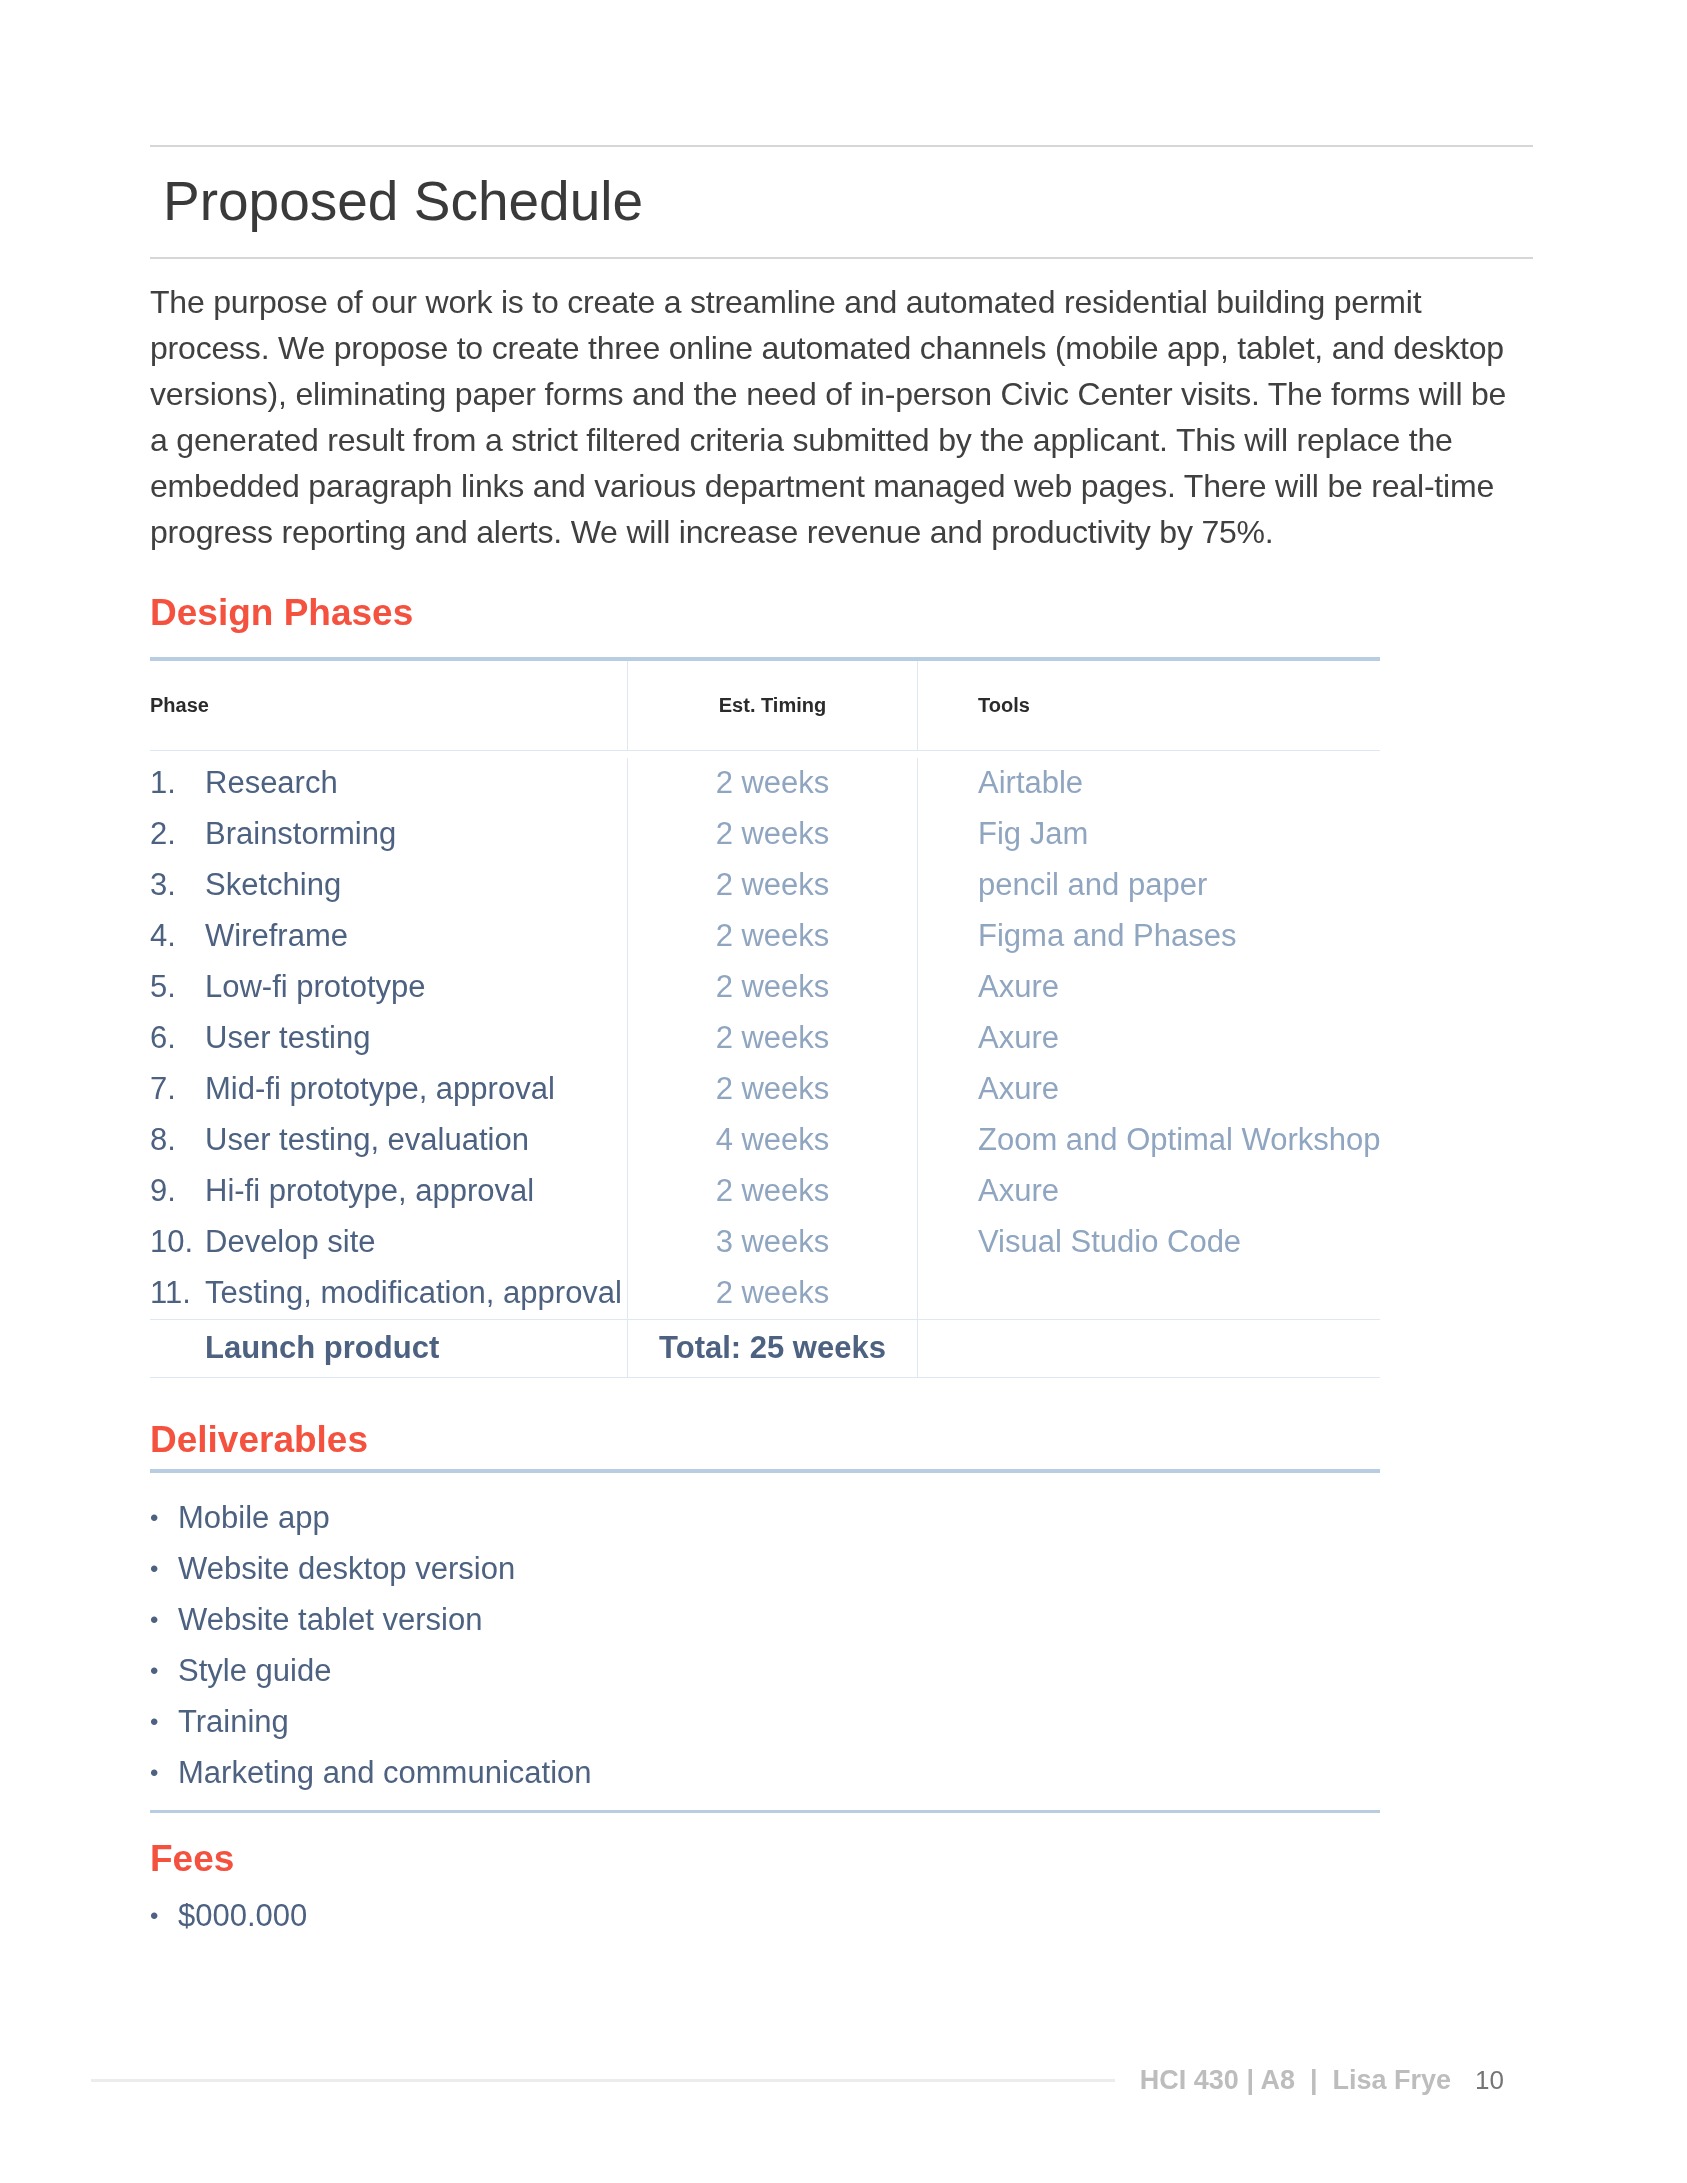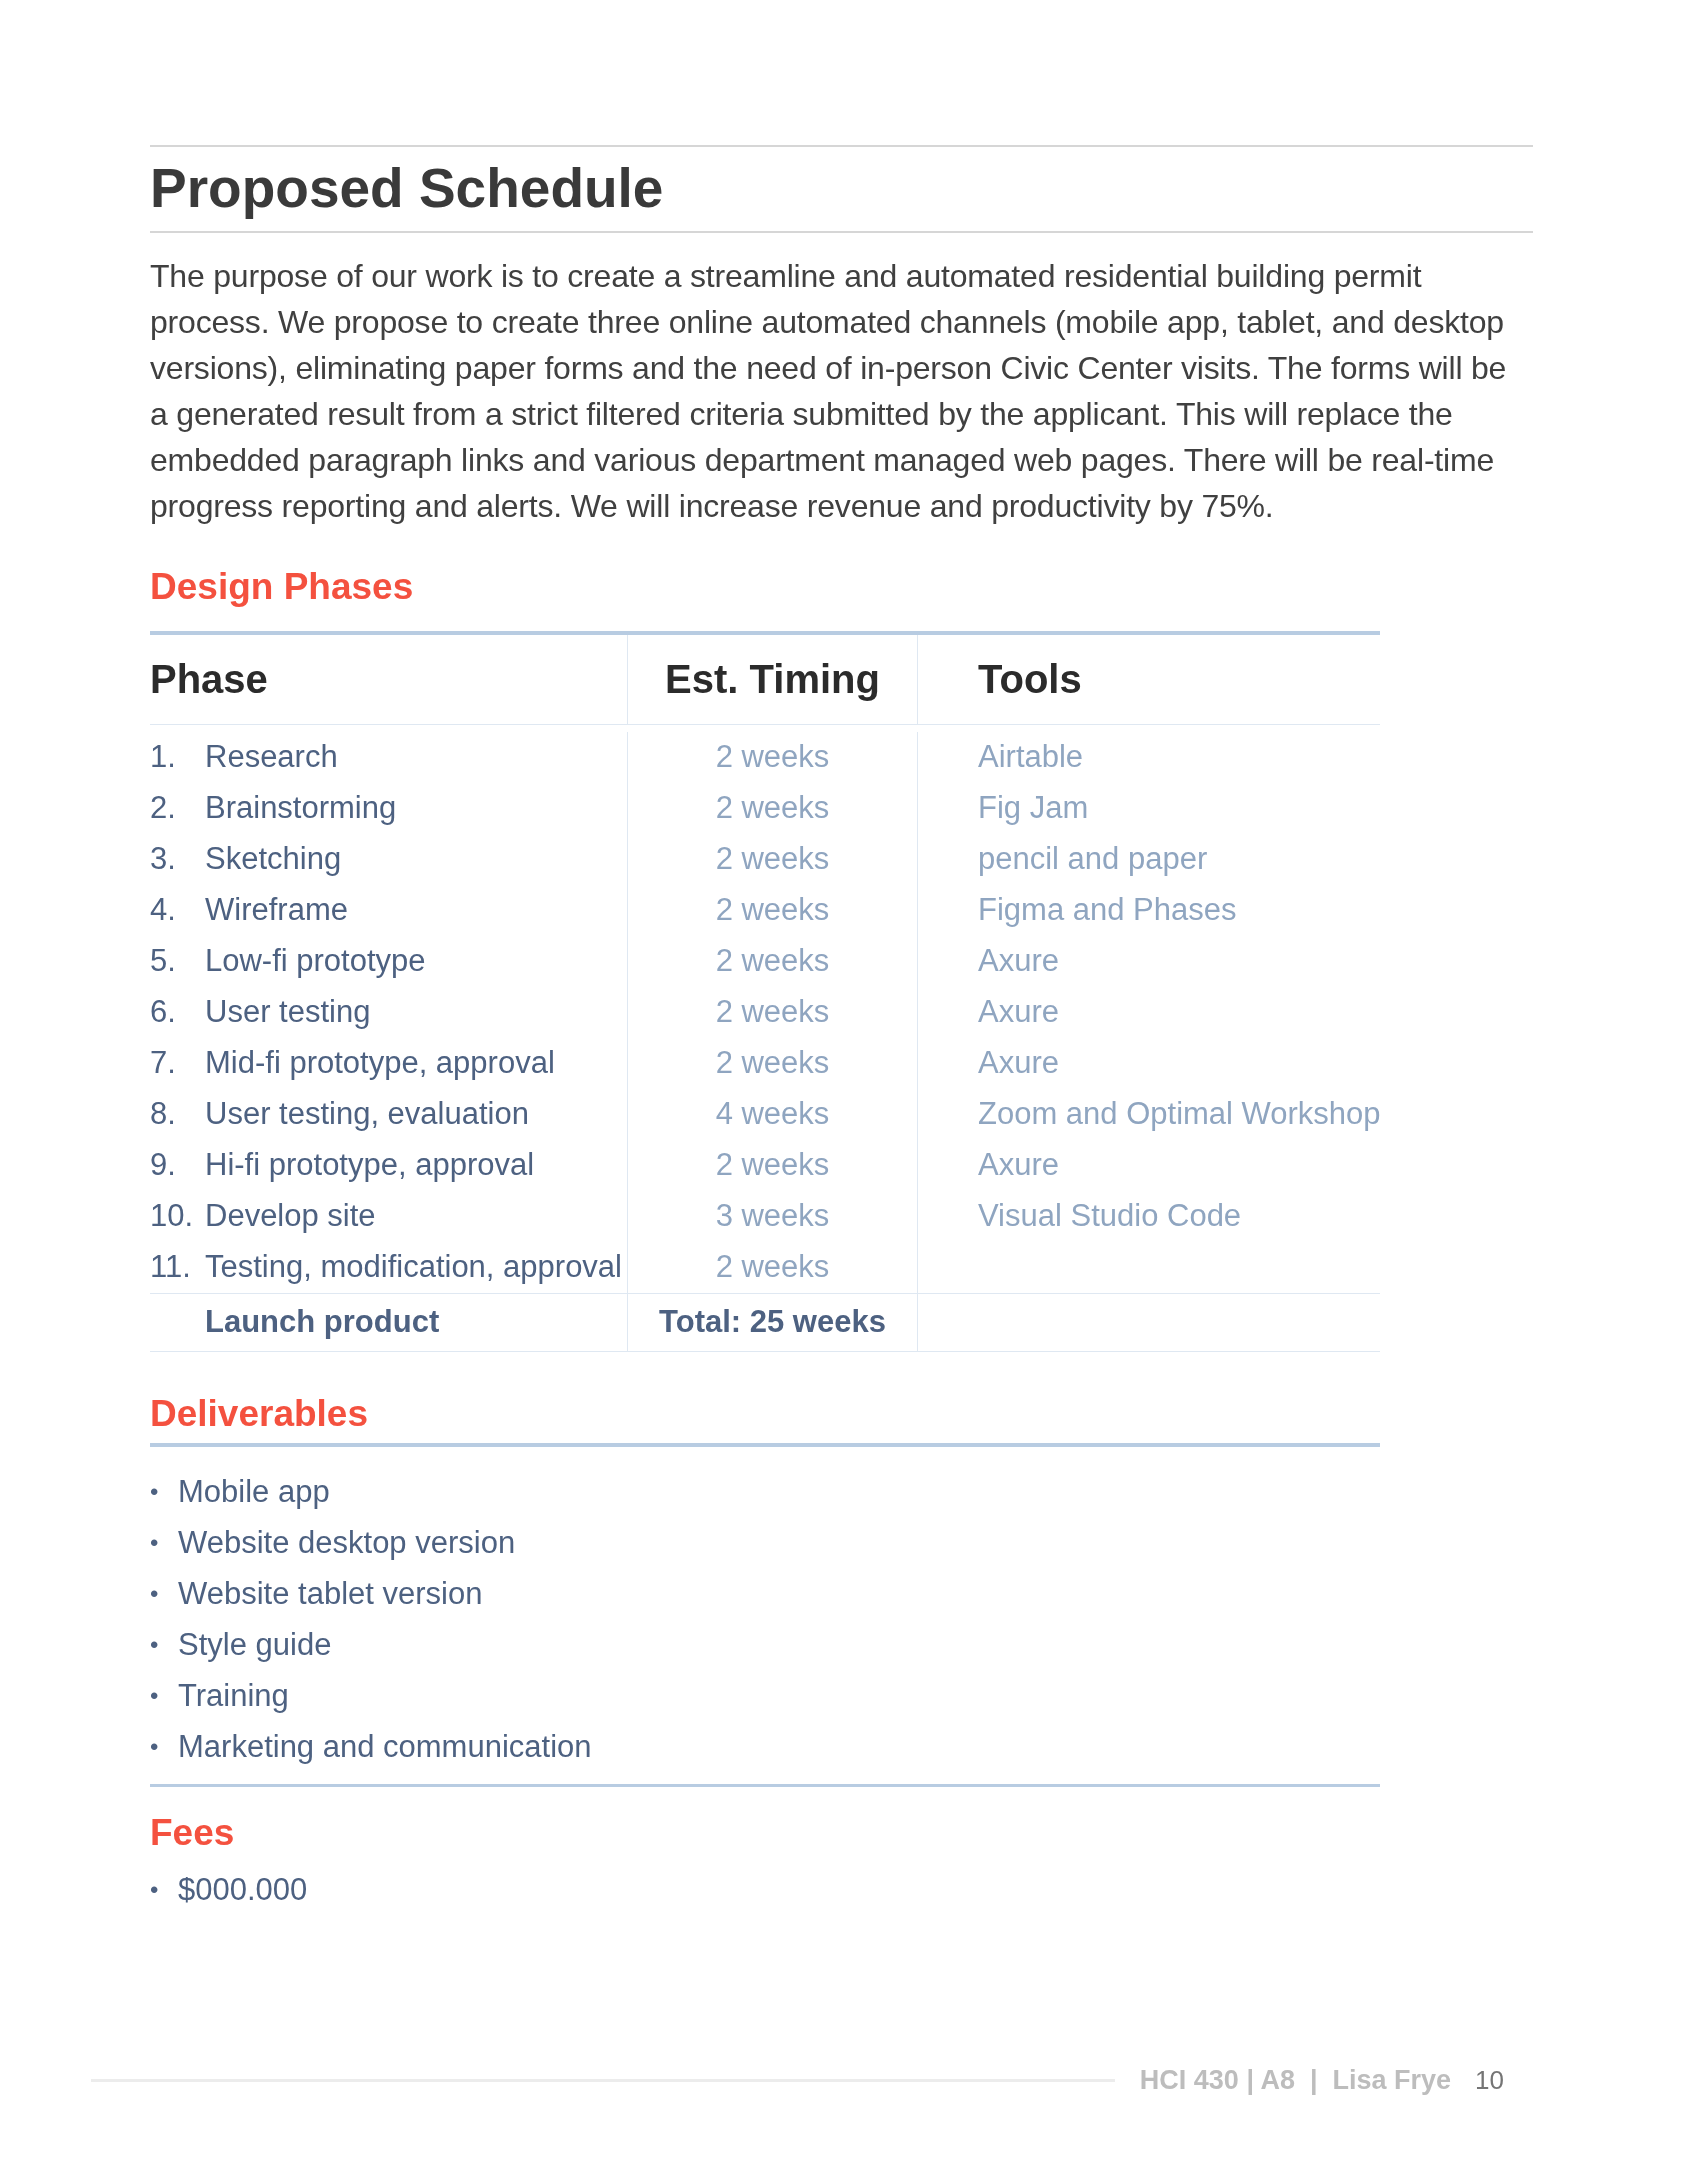--- a/index.html
+++ b/index.html
@@ -33,24 +33,24 @@
     width:1383px;
   }
   
   .title-block{
     margin-top:145px;
     border-top:2.8px solid var(--rule-gray);
     border-bottom:2.8px solid var(--rule-gray);
     padding:11.2px 0 12.7px 0;
   }
   .page-title{
-    margin:0;
+    margin:13px;
     font-size:55px;
     line-height:60px;
-    font-weight:700;
+    font-weight:400;
     color:var(--title-text);
   }
   
   .h2{
     margin:0;
     font-size:37px;
     line-height:41px;
     font-weight:600;
     color:var(--accent-red);
   }
@@ -81,21 +81,21 @@
   .t-row > .c2, .t-row > .c3{
     border-left:0.7px solid var(--table-line);
   }
   .t-head{
     height:90px;
     border-bottom:0.7px solid var(--table-line);
   }
   .t-head .cell{
     display:flex;
     align-items:center;
-    font-size:40px;
+    font-size:20px;
     font-weight:600;
     color:var(--header-text);
   }
   .t-head .c2{justify-content:center;}
   .t-head .c3{padding-left:60px;}
   .t-body{padding:7px 0 0 0;}
   .t-body .t-row{height:51px;}
   .t-body .cell{display:flex;align-items:center;}
   .num{
     display:inline-block;

